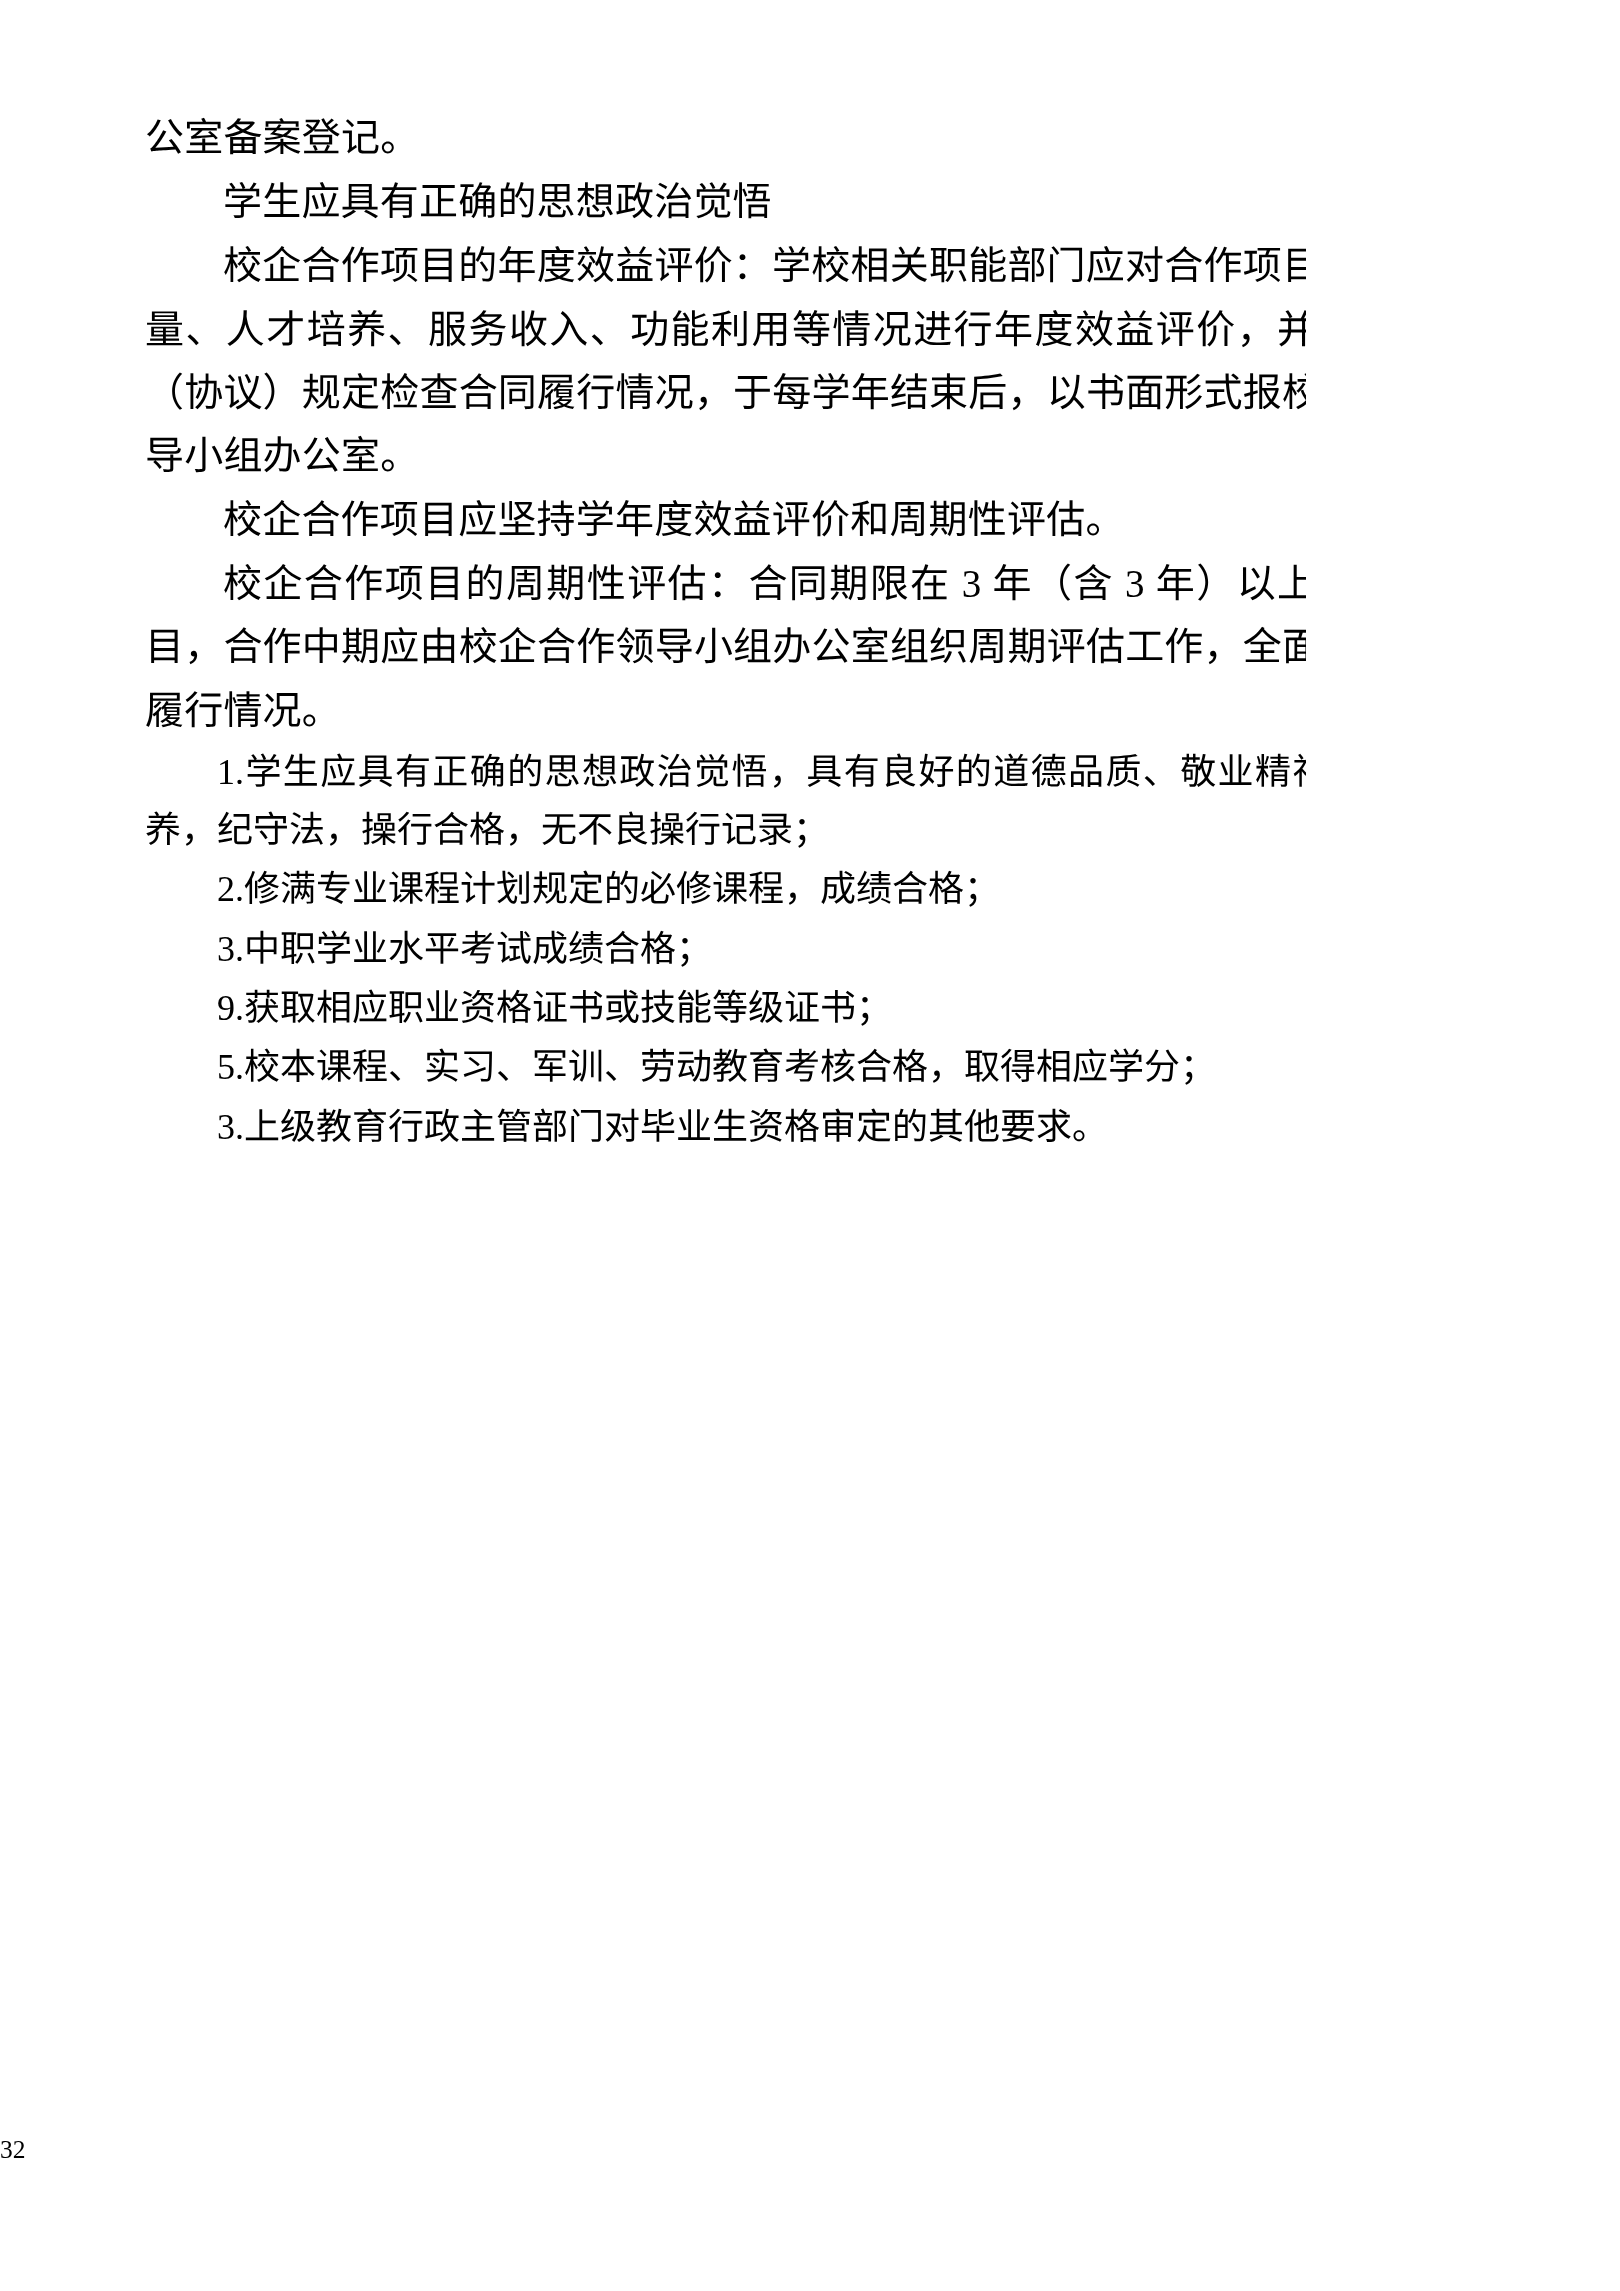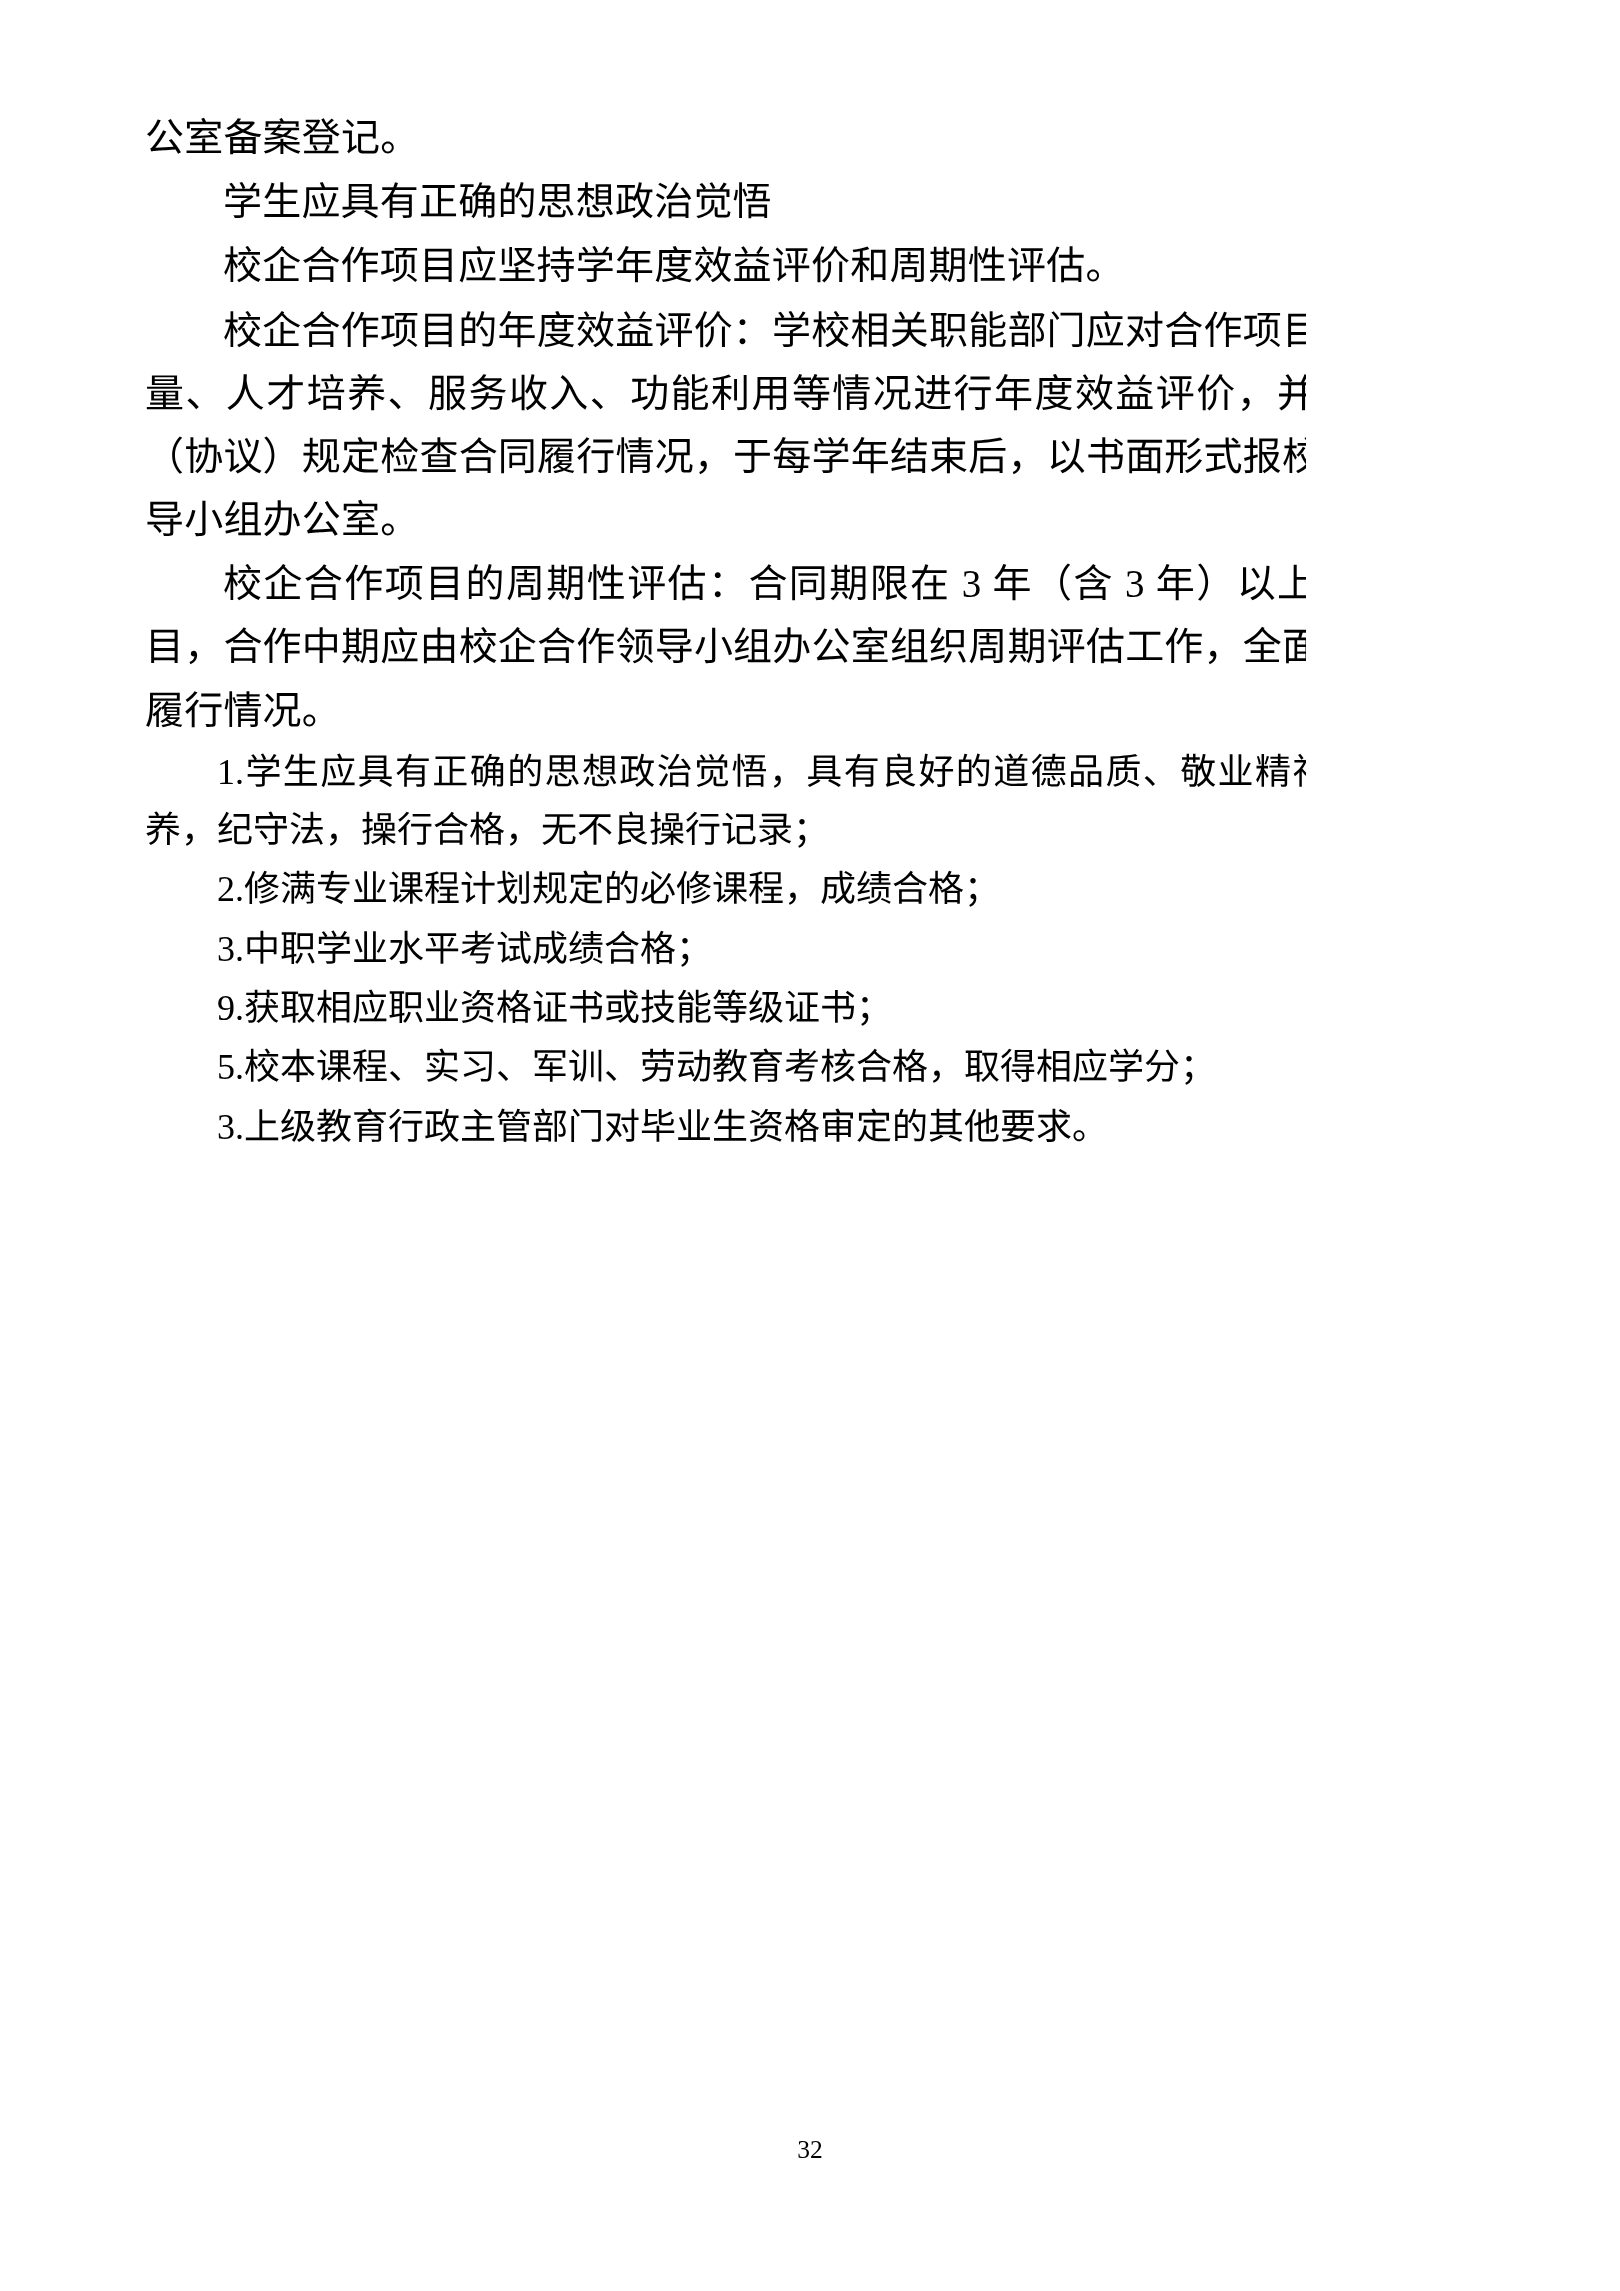--- a/index.html
+++ b/index.html
@@ -56,37 +56,37 @@
     margin: 0 0 1px 0;
     text-align: justify;
     text-justify: inter-ideograph;
     word-break: break-all;
   }
   .pn-wrap {
     position: absolute;
     left: 0;
     width: 1620px;
     top: 2135px;
-    text-align: center;
+    text-align: left;
     font-size: 25.5px;
   }
 </style>
 </head>
 <body>
 
 <div class="page">
   <div class="content">
 
     <p class="para noindent">公室备案登记。</p>
 
     <p class="para indent">学生应具有正确的思想政治觉悟</p>
 
+    <p class="para indent">校企合作项目的年度效益评价：学校相关职能部门应对合作项目的利弊考量、人才培养、服务收入、功能利用等情况进行年度效益评价，并按照合同（协议）规定检查合同履行情况，于每学年结束后，以书面形式报校企合作领导小组办公室。</p>
+
     <p class="para indent">校企合作项目应坚持学年度效益评价和周期性评估。</p>
-
-    <p class="para indent">校企合作项目的年度效益评价：学校相关职能部门应对合作项目的利弊考量、人才培养、服务收入、功能利用等情况进行年度效益评价，并按照合同（协议）规定检查合同履行情况，于每学年结束后，以书面形式报校企合作领导小组办公室。</p>
 
     <p class="para indent">校企合作项目的周期性评估：合同期限在 3 年（含 3 年）以上的合作项目，合作中期应由校企合作领导小组办公室组织周期评估工作，全面审查合同履行情况。</p>
 
 
     <p class="item">1.学生应具有正确的思想政治觉悟，具有良好的道德品质、敬业精神和就业素养，纪守法，操行合格，无不良操行记录；</p>
     <p class="item">2.修满专业课程计划规定的必修课程，成绩合格；</p>
     <p class="item">3.中职学业水平考试成绩合格；</p>
     <p class="item">9.获取相应职业资格证书或技能等级证书；</p>
     <p class="item">5.校本课程、实习、军训、劳动教育考核合格，取得相应学分；</p>
     <p class="item">3.上级教育行政主管部门对毕业生资格审定的其他要求。</p>

